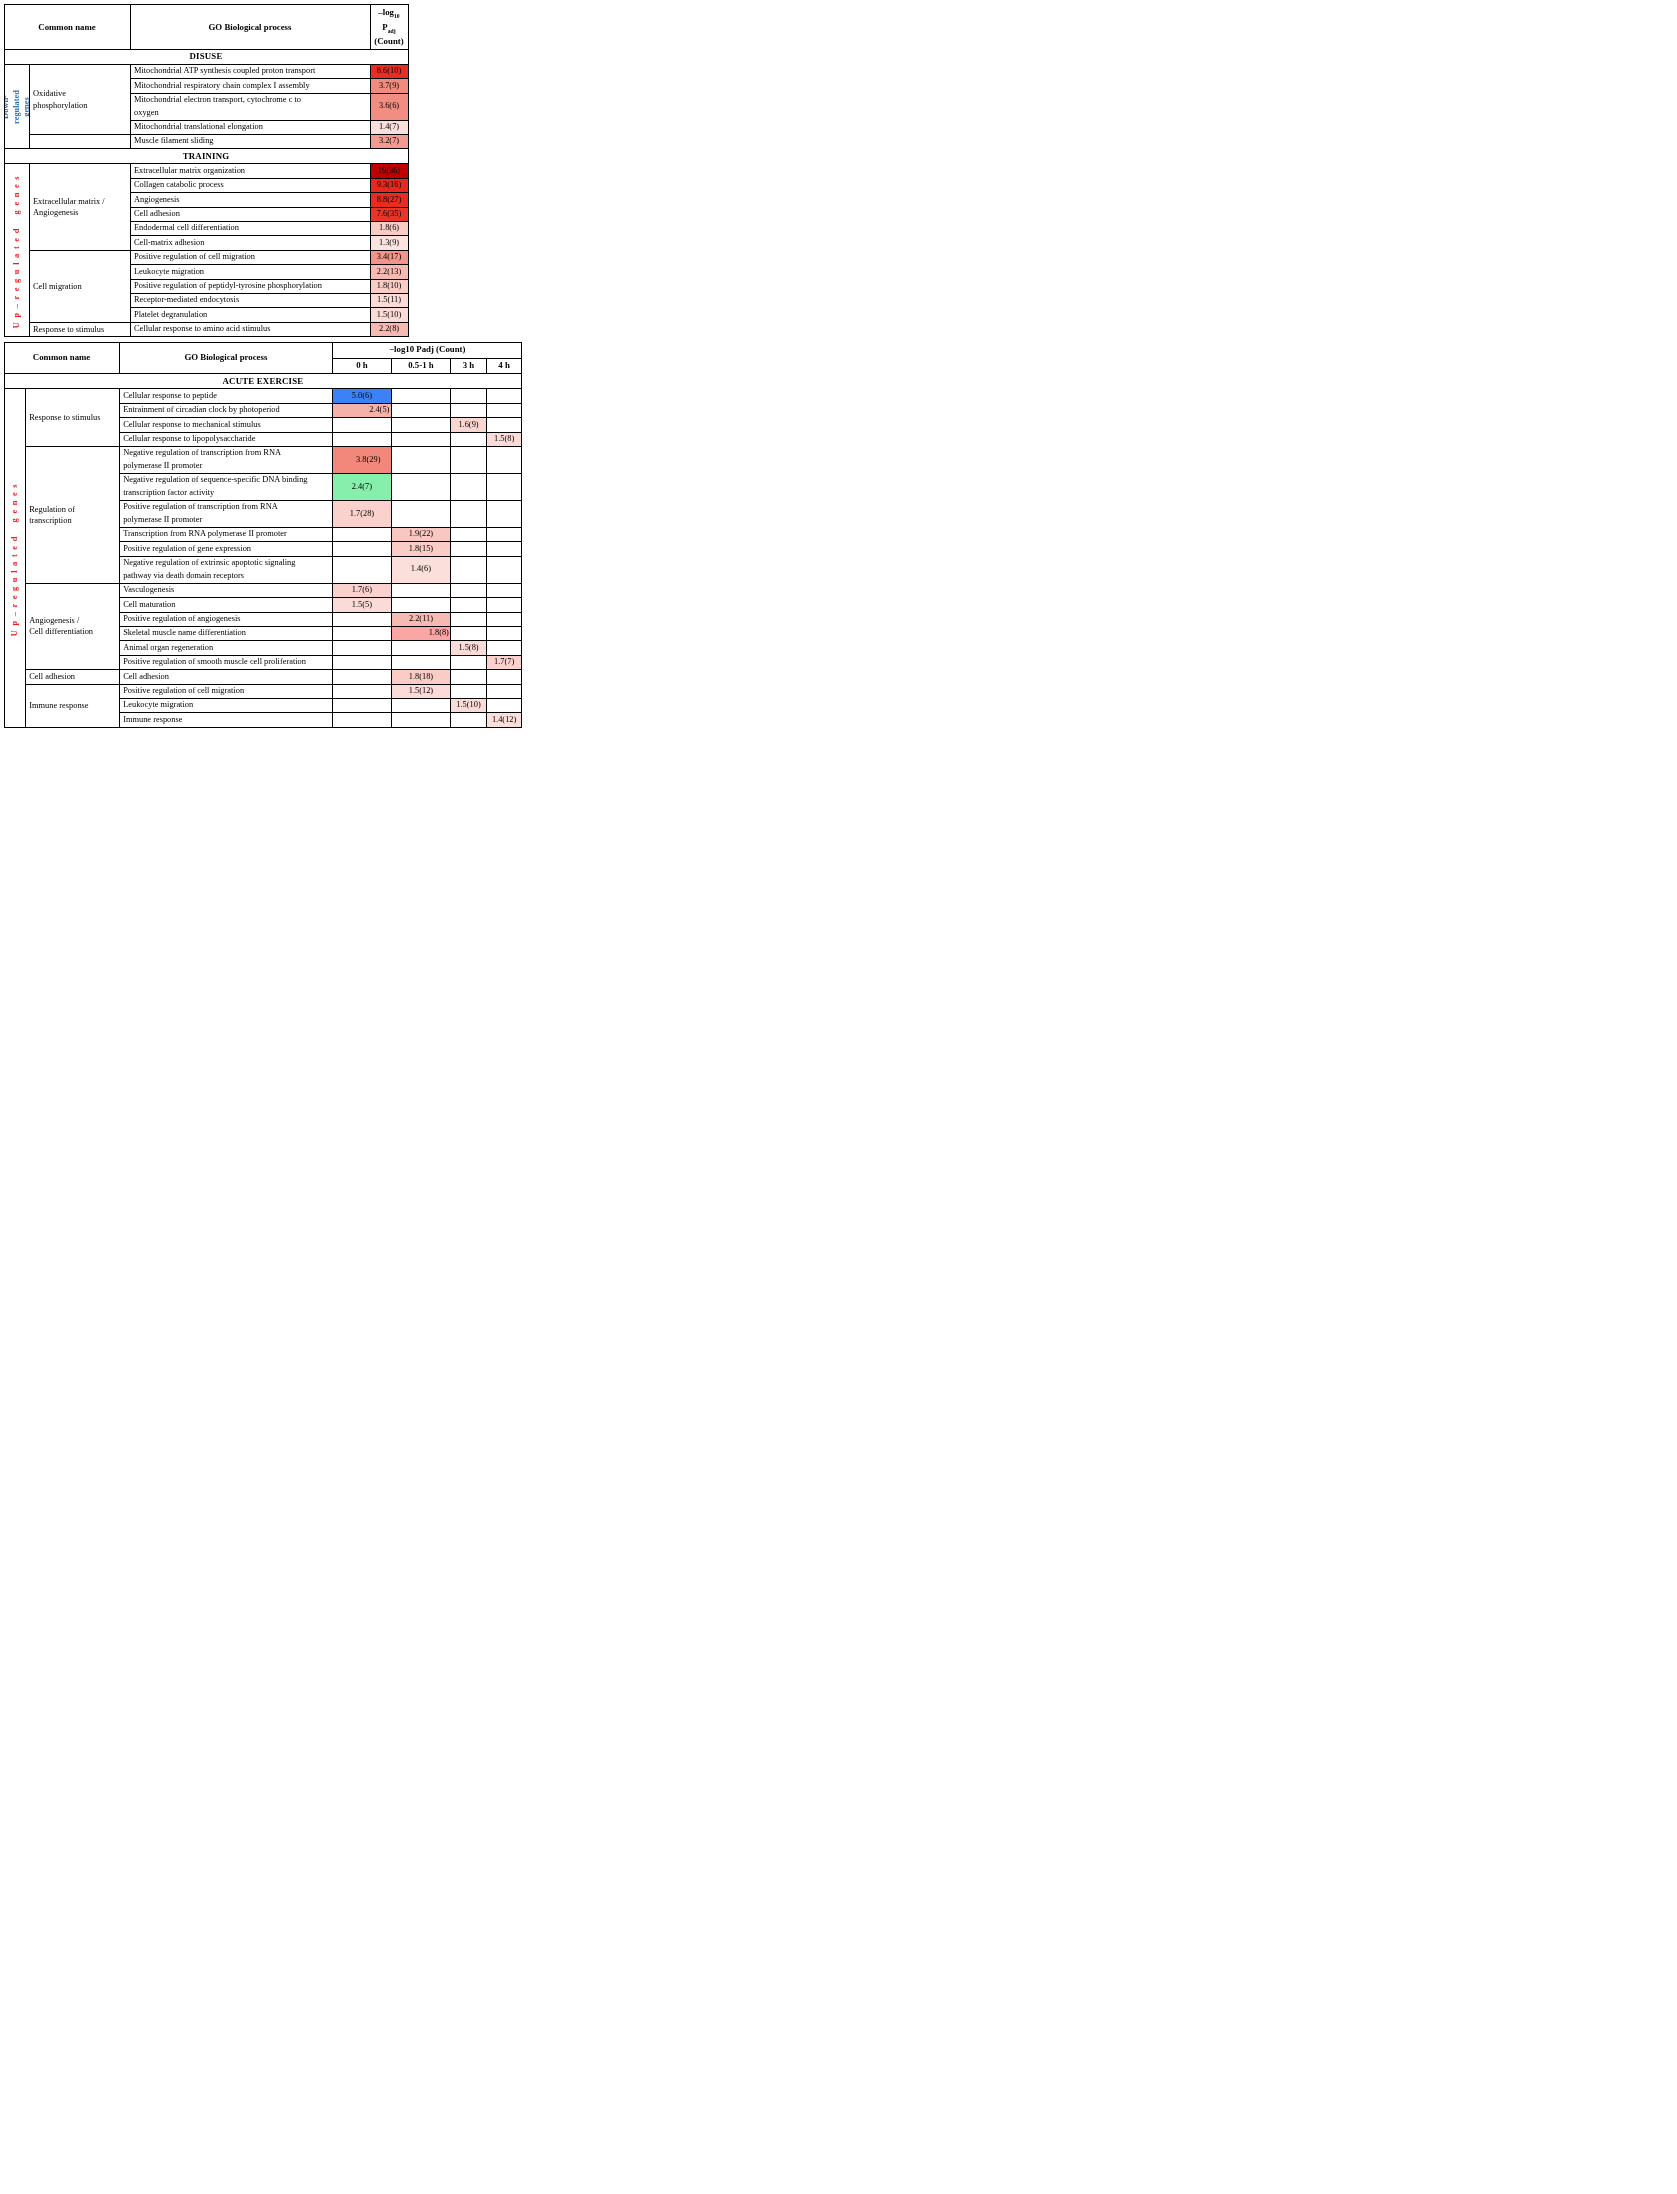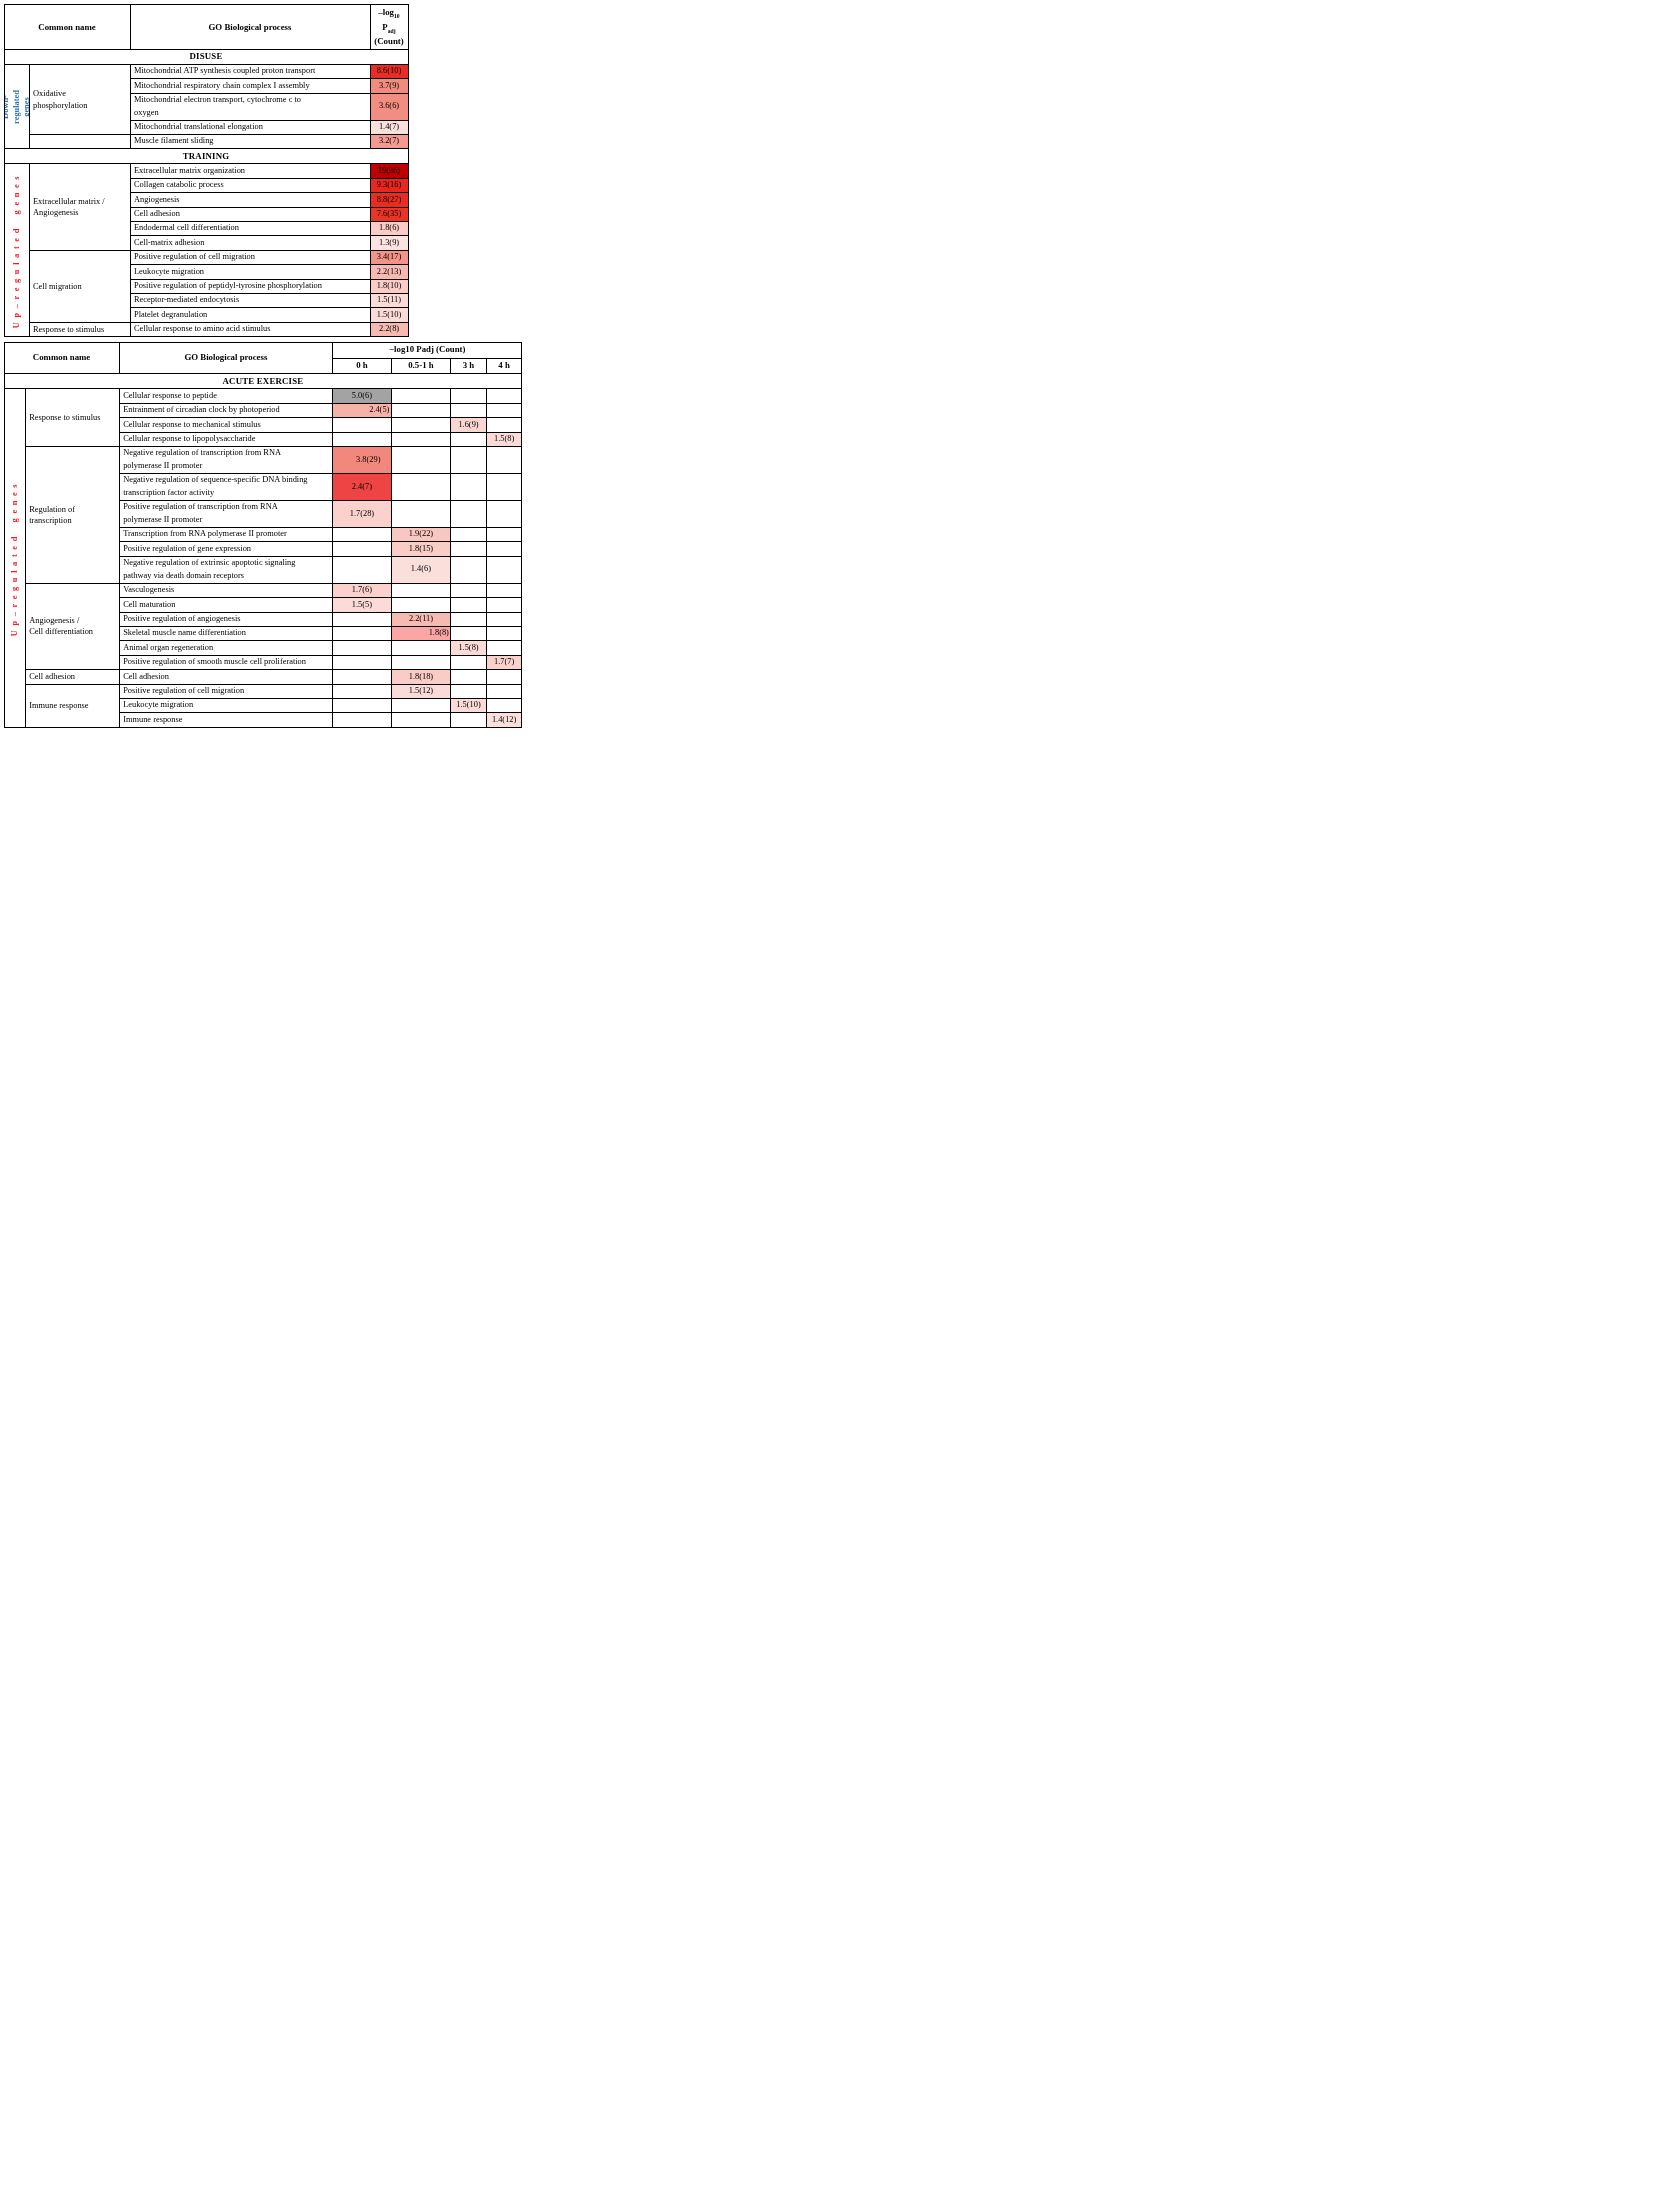--- a/index.html
+++ b/index.html
@@ -208,21 +208,21 @@
     <tbody id="t2body">
         <tr class="section-row">
           <td class="section-title" colspan="7">ACUTE EXERCISE</td>
         </tr>
         <tr>
           <td class="side-cell" rowspan="20">
             <div class="side-label spaced" style="color: rgb(238, 29, 35);">Up–regulated genes</div>
           </td>
           <td class="group-cell" rowspan="4">Response to stimulus</td>
           <td class="process-cell">Cellular response to peptide</td>
-          <td class="value-cell" style="background: #a3a3a3;">5.0(6)</td>
+          <td class="value-cell" style="background: #3b82f6;">5.0(6)</td>
           <td class="value-cell"></td>
           <td class="value-cell"></td>
           <td class="value-cell"></td>
         </tr>
         <tr>
           <td class="process-cell">Entrainment of circadian clock by photoperiod</td>
           <td class="value-cell" style="background: rgb(246, 177, 169); padding-left: 36px;">2.4(5)</td>
           <td class="value-cell"></td>
           <td class="value-cell"></td>
           <td class="value-cell"></td>
@@ -247,21 +247,21 @@
           <td class="process-cell">Negative regulation of transcription from RNA
 polymerase II promoter</td>
           <td class="value-cell" style="background: rgb(241, 136, 123); padding-left: 14px;">3.8(29)</td>
           <td class="value-cell"></td>
           <td class="value-cell"></td>
           <td class="value-cell"></td>
         </tr>
         <tr>
           <td class="process-cell">Negative regulation of sequence-specific DNA binding
 transcription factor activity</td>
-          <td class="value-cell" style="background: #ef4444;">2.4(7)</td>
+          <td class="value-cell" style="background: #86efac;">2.4(7)</td>
           <td class="value-cell"></td>
           <td class="value-cell"></td>
           <td class="value-cell"></td>
         </tr>
         <tr>
           <td class="process-cell">Positive regulation of transcription from RNA
 polymerase II promoter</td>
           <td class="value-cell" style="background: rgb(250, 209, 204);">1.7(28)</td>
           <td class="value-cell"></td>
           <td class="value-cell"></td>

